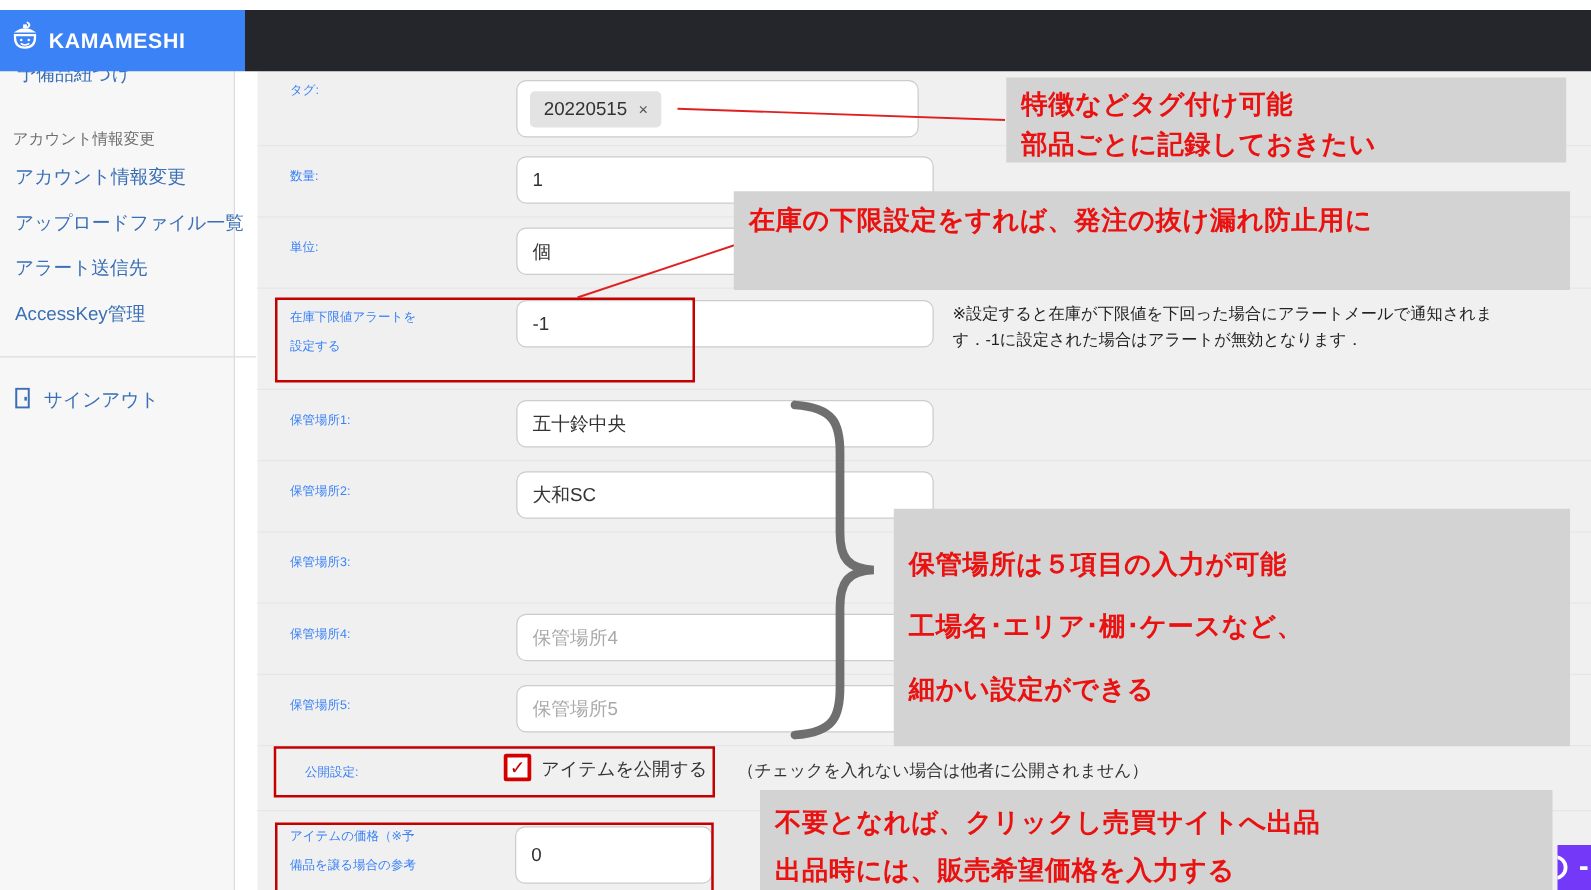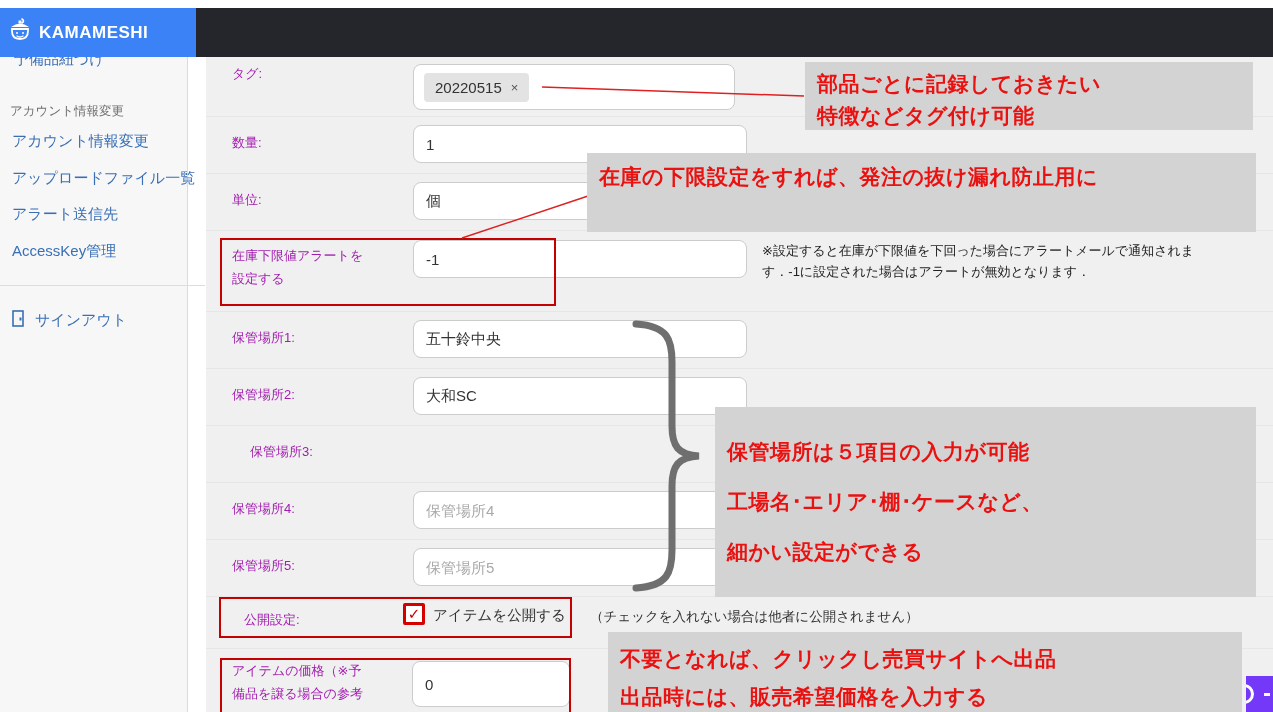--- a/index.html
+++ b/index.html
@@ -19,21 +19,21 @@
     border-right:1px solid #dcdcdc;z-index:1;}
   .clipped-link{position:absolute;left:14px;top:42px;font-size:15px;color:#3a6fb5;}
   .side-section{position:absolute;left:10px;top:95px;font-size:12.5px;color:#707070;}
   .side-link{position:absolute;left:12px;font-size:15px;color:#3a6fb5;cursor:pointer;white-space:nowrap;}
   .side-divider{position:absolute;left:0;top:277px;width:205px;height:1px;background:#dddddd;}
   .signout{position:absolute;left:12px;top:302px;display:flex;align-items:center;gap:8px;
     font-size:15px;color:#3a6fb5;cursor:pointer;}
   
   .main{position:absolute;left:206px;top:57px;width:1067px;height:655px;background:#f0f0f0;z-index:1;}
   .rowline{position:absolute;left:206px;width:1067px;height:1px;background:#e6e6e6;z-index:1;}
-  .lbl{position:absolute;font-size:13px;color:#a21caf;z-index:2;white-space:nowrap;}
+  .lbl{position:absolute;font-size:10px;color:#3b82f6;z-index:2;white-space:nowrap;}
   .frm-input{position:absolute;width:334px;height:38px;background:#ffffff;border:1px solid #cccccc;
     border-radius:8px;font-size:15px;color:#333333;padding:0 12px;z-index:2;outline:none;
     font-family:"Liberation Sans","DejaVu Sans",sans-serif;}
   .frm-input::placeholder{color:#a9a9a9;}
   .tagbox{position:absolute;left:413px;top:64px;width:322px;height:46px;background:#ffffff;
     border:1px solid #cccccc;border-radius:8px;z-index:2;display:flex;align-items:center;padding-left:10px;}
   .chip{display:flex;align-items:center;gap:9px;background:#e3e3e3;border-radius:4px;height:29px;
     padding:0 11px;font-size:15px;color:#333333;cursor:pointer;}
   .chip .x{font-size:13px;color:#555555;cursor:pointer;}
   .note{position:absolute;font-size:13px;color:#222222;line-height:21px;z-index:2;white-space:nowrap;}
@@ -130,21 +130,21 @@
   <div class="lbl" style="left:232px;top:270px;">設定する</div>
   <input class="frm-input" style="left: 413px; top: 240px;" value="-1">
   <div class="redbox" style="left:220px;top:238px;width:336px;height:68px;"></div>
   <div class="note" style="left:762px;top:240px;">※設定すると在庫が下限値を下回った場合にアラートメールで通知されま</div>
   <div class="note" style="left:762px;top:261px;">す．-1に設定された場合はアラートが無効となります．</div>
 
   <div class="lbl" style="left:232px;top:329px;">保管場所1:</div>
   <input class="frm-input" style="left: 413px; top: 320px;" value="五十鈴中央">
   <div class="lbl" style="left:232px;top:386px;">保管場所2:</div>
   <input class="frm-input" style="left: 413px; top: 377px;" value="大和SC">
-  <div class="lbl" style="left:250px;top:443px;">保管場所3:</div>
+  <div class="lbl" style="left:232px;top:443px;">保管場所3:</div>
   <div class="lbl" style="left:232px;top:500px;">保管場所4:</div>
   <input class="frm-input" style="left: 413px; top: 491px;" placeholder="保管場所4">
   <div class="lbl" style="left:232px;top:557px;">保管場所5:</div>
   <input class="frm-input" style="left: 413px; top: 548px;" placeholder="保管場所5">
 
   <div class="lbl" style="left:232px;top:611px;margin-left:12px;">公開設定:</div>
   <div class="cb">
     <span>✓</span>
   </div>
   <div class="cb-label">アイテムを公開する</div>
@@ -156,22 +156,22 @@
   <input class="frm-input" style="left: 412px; top: 661px; width: 158px; height: 46px;" value="0">
   <div class="redbox" style="left:220px;top:658px;width:351px;height:60px;"></div>
 
   <svg id="overlay">
     <line x1="542" y1="87" x2="804" y2="96" stroke="#e02020" stroke-width="1.5"></line>
     <line x1="588" y1="196" x2="462" y2="238" stroke="#e02020" stroke-width="1.5"></line>
     <path d="M 636 324 C 668 326 672 340 672 362 L 672 426 C 672 446 678 455 699 456 C 678 457 672 466 672 486 L 672 550 C 672 572 668 586 636 588" fill="none" stroke="#6f6f6f" stroke-width="7" stroke-linecap="round"></path>
   </svg>
 
   <div class="ann" style="left:805px;top:62px;width:448px;height:68px;">
+    <div>特徴などタグ付け可能</div>
     <div>部品ごとに記録しておきたい</div>
-    <div>特徴などタグ付け可能</div>
   </div>
   <div class="ann" style="left:587px;top:153px;width:669px;height:79px;padding-top:8px;">
     <div>在庫の下限設定をすれば、発注の抜け漏れ防止用に</div>
   </div>
   <div class="ann ann3" style="left:715px;top:367px;width:541px;height:190px;">
     <div>保管場所は５項目の入力が可能</div>
     <div>工場名･エリア･棚･ケースなど、</div>
     <div>細かい設定ができる</div>
   </div>
   <div class="ann" style="left:608px;top:632px;width:634px;height:80px;padding-top:8px;line-height:38px;">

